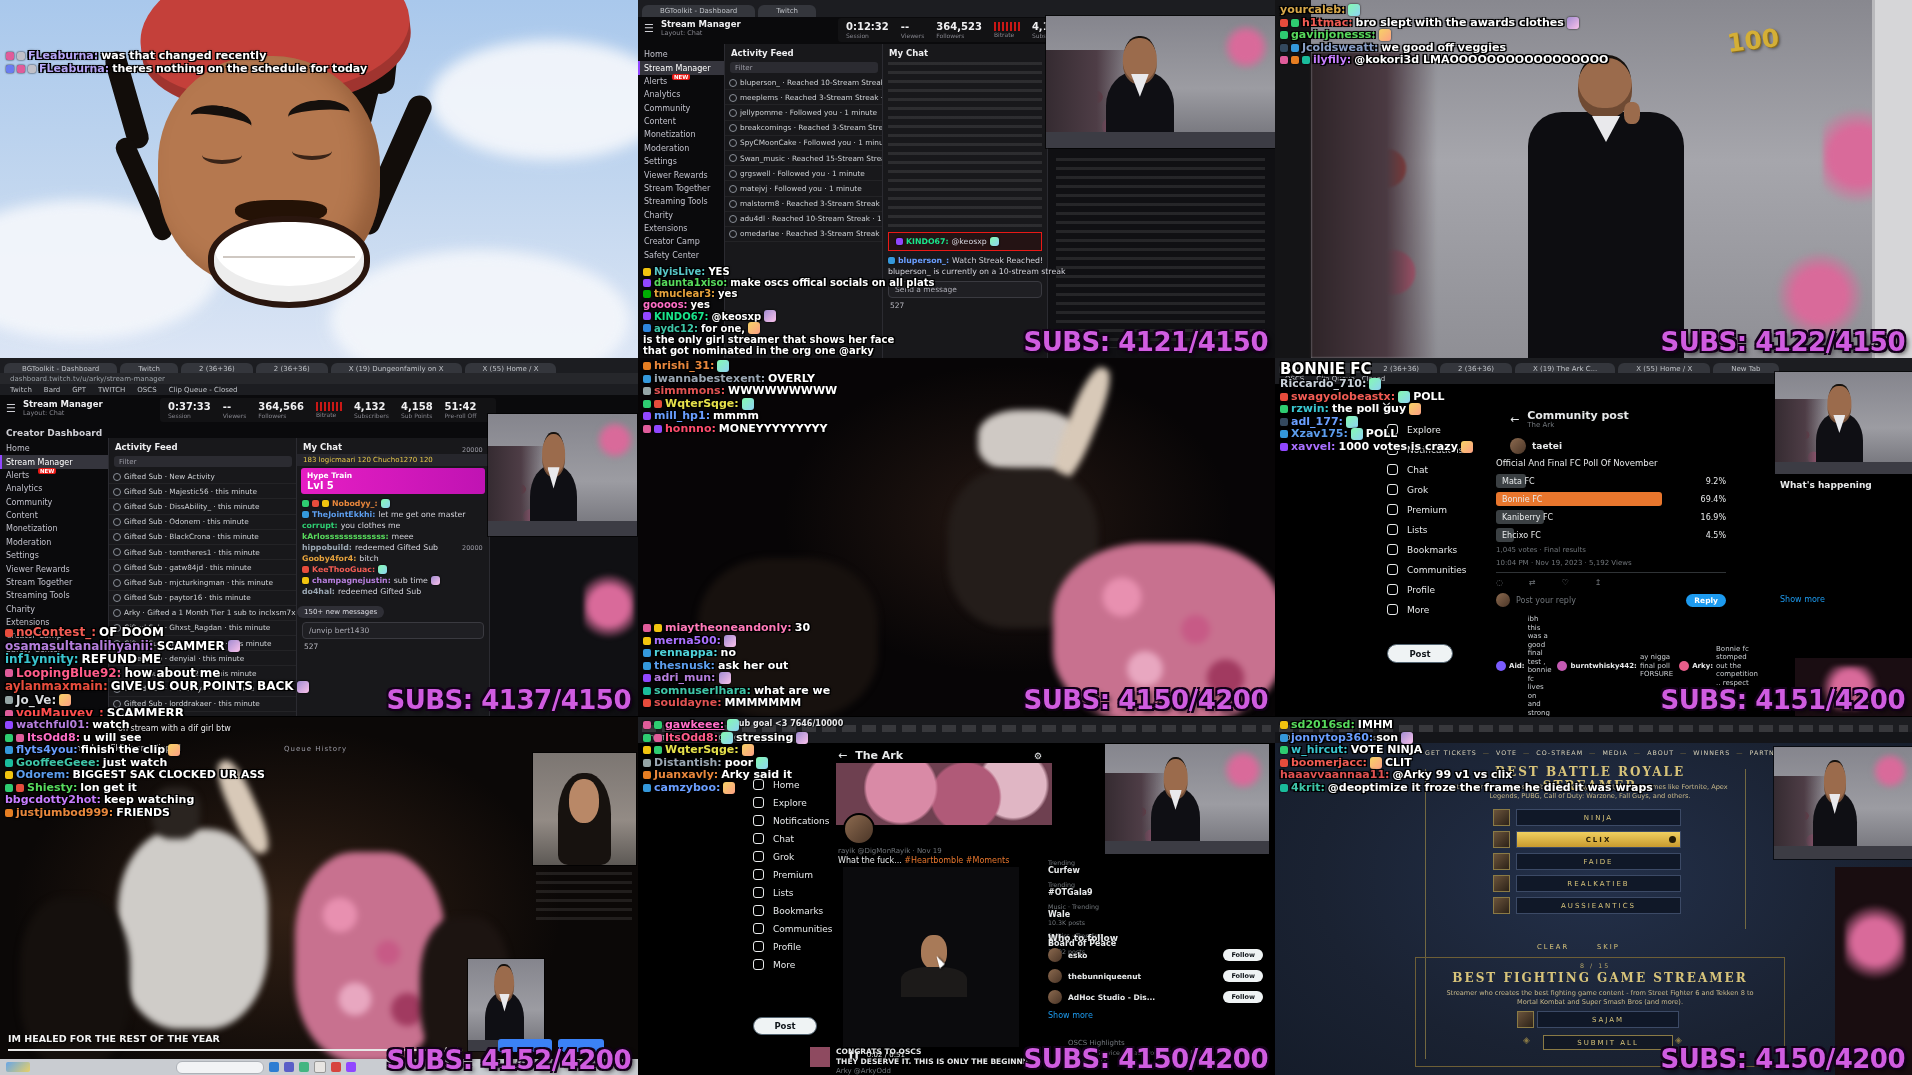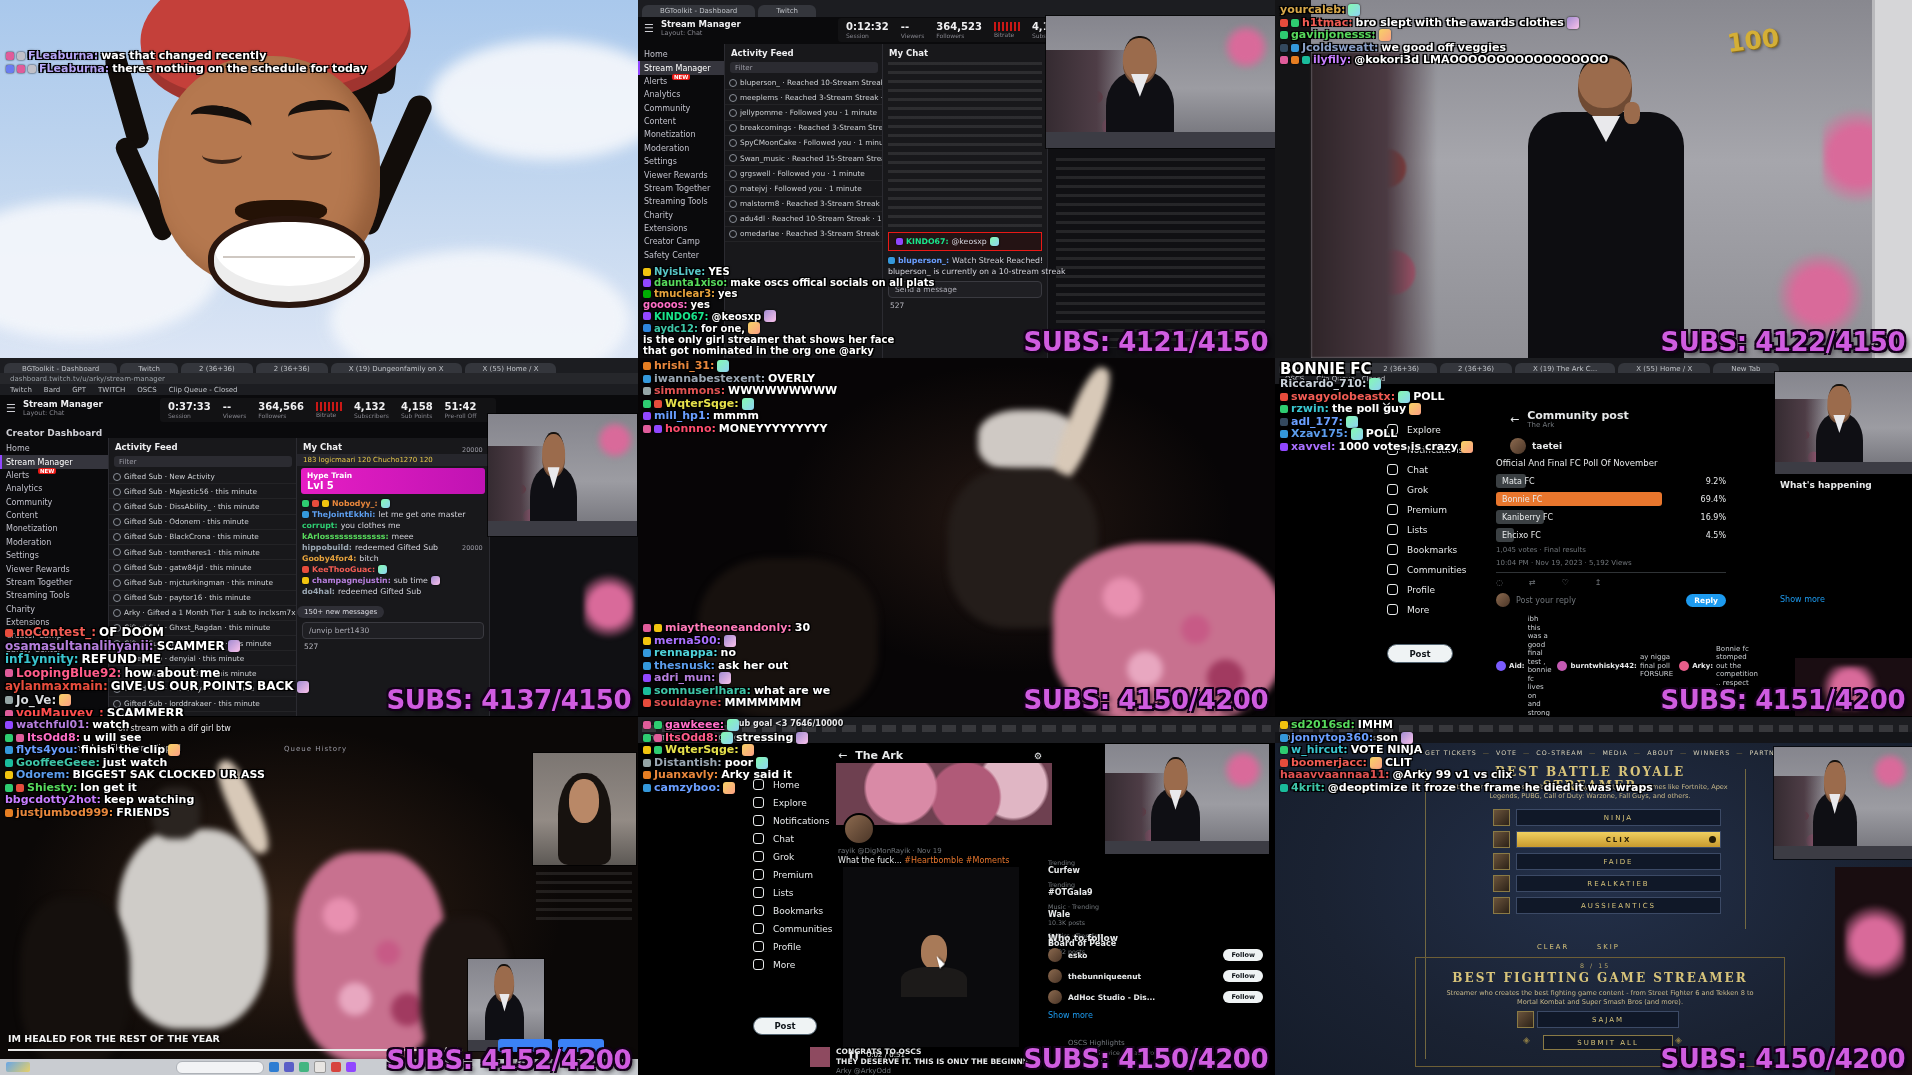--- a/index.html
+++ b/index.html
@@ -1149,21 +1149,21 @@
         <div class="snitem" style="white-space: nowrap;">ABOUT</div>
         <span class="dash">—</span>
         <div class="snitem" style="white-space: nowrap;">WINNERS</div>
         <span class="dash">—</span>
         <div class="snitem" style="white-space: nowrap;">PARTNERS</div>
       </div>
     <div class="goldline" style="left:150px;top:52px;width:1px;height:290px"></div>
     <div class="goldline" style="left:470px;top:52px;width:1px;height:160px"></div>
     <div class="h1gold" style="left:175px;top:48px;width:280px;font-size:12px">BEST BATTLE ROYALE STREAMER</div>
     <div class="descgold" style="left:165px;top:66px;width:300px">Streamer who creates the best battle royale content with games like Fortnite, Apex Legends, PUBG, Call of Duty: Warzone, Fall Guys, and others.</div>
-    <div class="nomwrap" style="left:218px;top:92px;width:228px">
+    <div class="nomwrap" style="left:218px;top:92px;width:188px">
         <div class="nomrow">
           <div class="nomav"></div>
           <div class="nompill">NINJA</div>
         </div>
         <div class="nomrow sel">
           <div class="nomav"></div>
           <div class="nompill">CLIX<span class="seldot"></span></div>
         </div>
         <div class="nomrow">
           <div class="nomav"></div>

